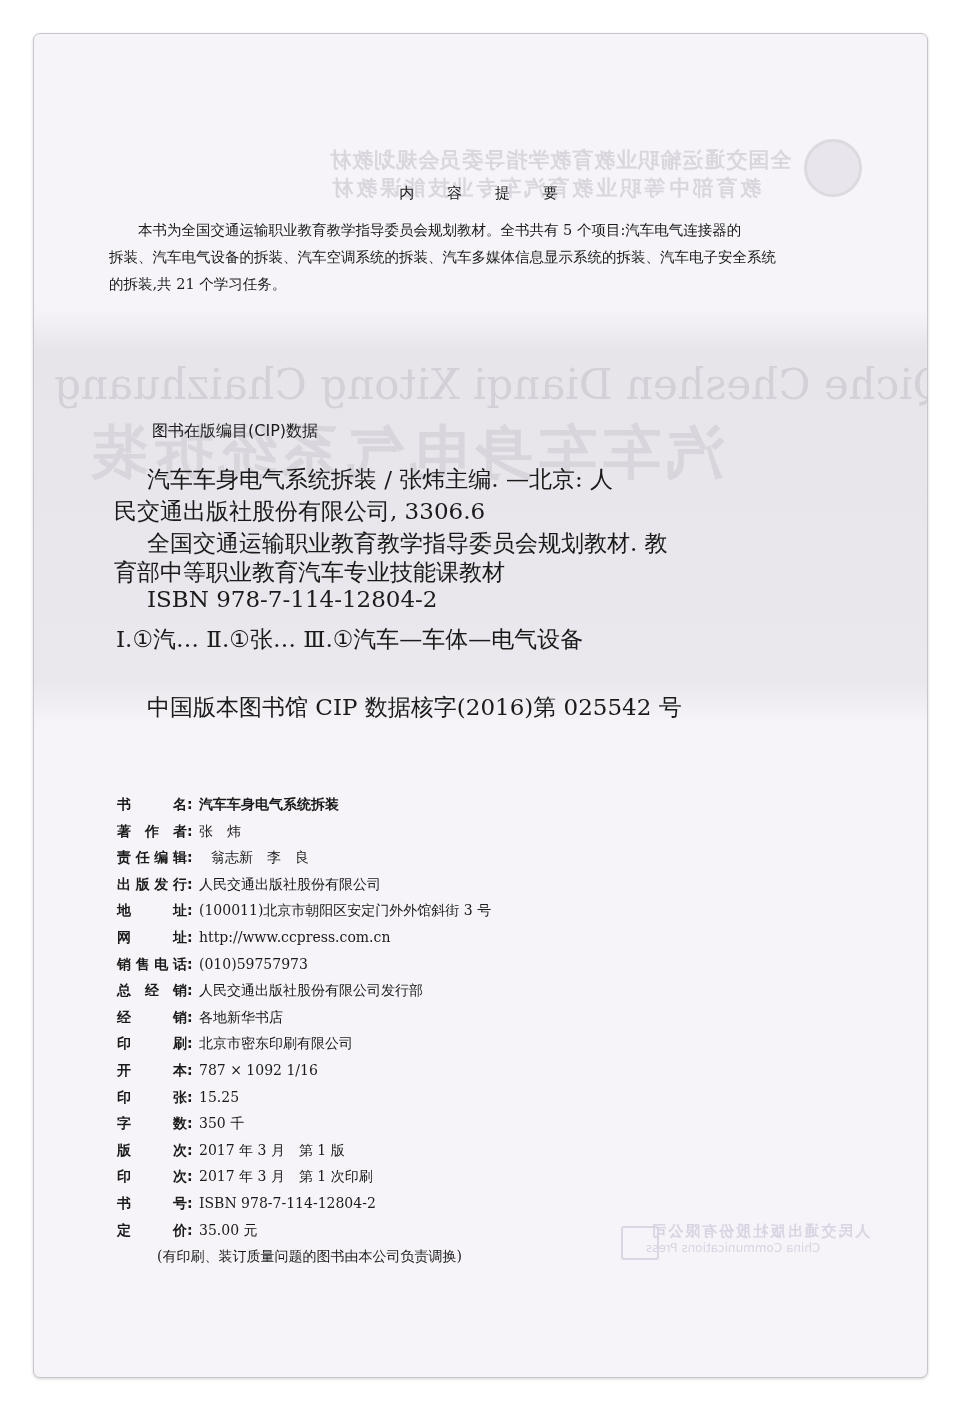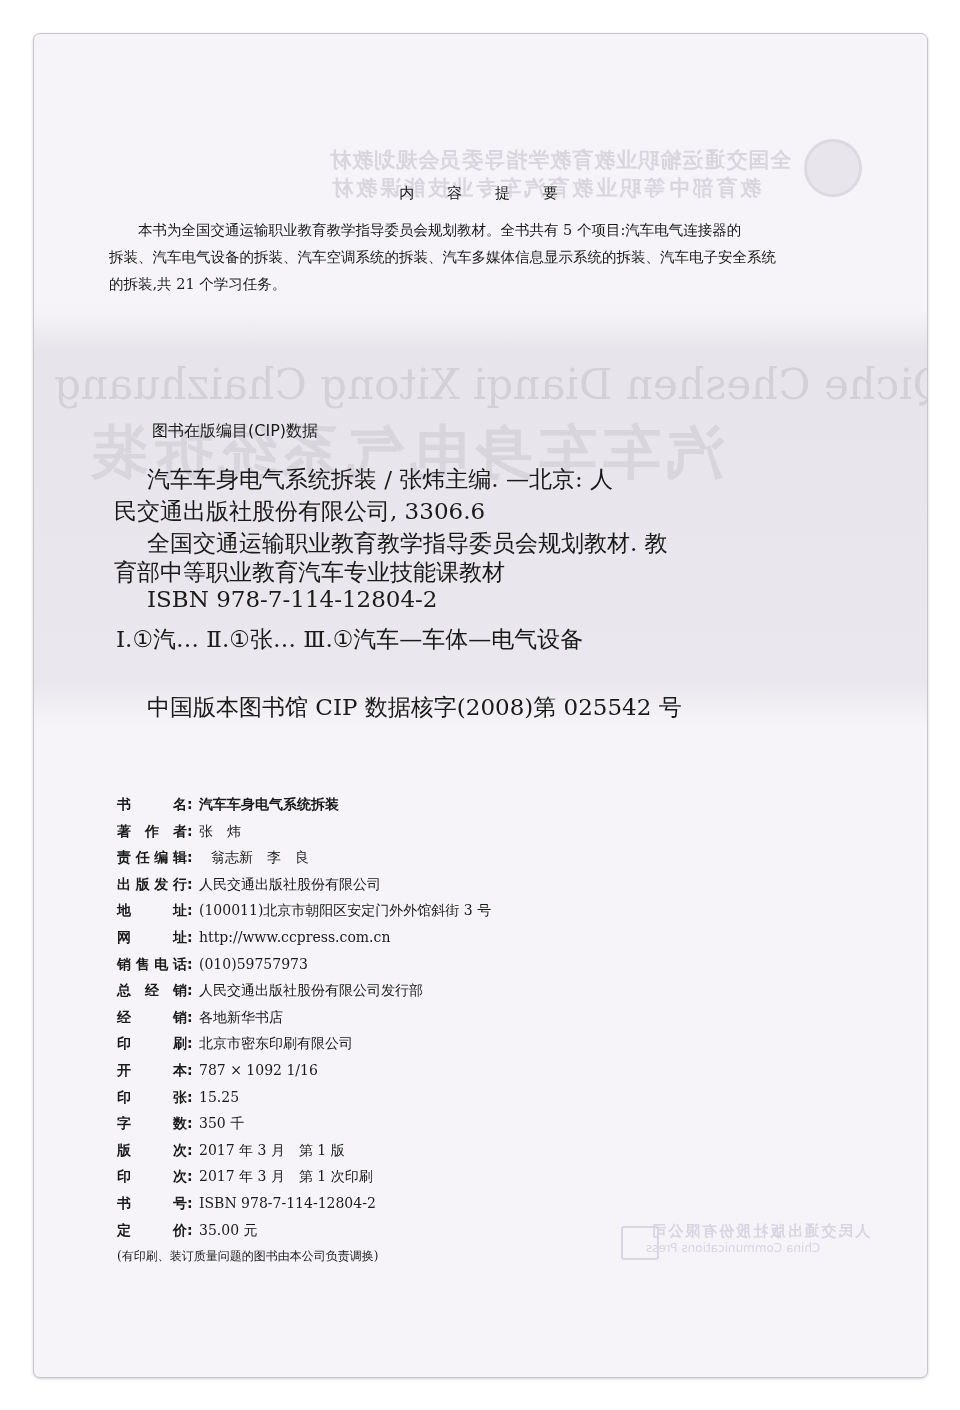--- a/index.html
+++ b/index.html
@@ -78,21 +78,21 @@
     .row { display: flex; white-space: nowrap; height: 26.6px; }
     .row .k {
       width: 70px;
       font-family: "DejaVu Sans", "Liberation Sans", sans-serif;
       font-weight: bold;
       display: flex; justify-content: space-between;
     }
     .row .k span { display: inline-block; }
     .row .colon { font-family: "DejaVu Sans", "Liberation Sans", sans-serif; font-weight: bold; width: 12px; }
     .row .v { font-family: "DejaVu Serif", "Liberation Serif", serif; }
-    .note { white-space: nowrap; font-size: 12px; }
+    .note { white-space: nowrap; font-size: 14px; margin-left: 40px; }
   </style>
 </head>
 <body>
 
 <div class="page">
 
   <div class="bleed-band"></div>
   <div class="ghost-logo-circle"></div>
   <div class="ghost ghost-series-1">全国交通运输职业教育教学指导委员会规划教材</div>
   <div class="ghost ghost-series-2">教育部中等职业教育汽车专业技能课教材</div>
@@ -110,21 +110,21 @@
     <div style="white-space:nowrap;">的拆装,共 21 个学习任务。</div>
   </div>
 
   <div class="cip-title">图书在版编目(CIP)数据</div>
   <div class="cip-line" style="left:113px;top:430px;">汽车车身电气系统拆装 / 张炜主编. —北京: 人</div>
   <div class="cip-line" style="left:80px;top:462px;">民交通出版社股份有限公司, 3306.6</div>
   <div class="cip-line" style="left:113px;top:494px;">全国交通运输职业教育教学指导委员会规划教材. 教</div>
   <div class="cip-line" style="left:80px;top:523px;">育部中等职业教育汽车专业技能课教材</div>
   <div class="cip-line" style="left:113px;top:552px;">ISBN 978-7-114-12804-2</div>
   <div class="cip-line" style="left:82px;top:590px;">Ⅰ.①汽…   Ⅱ.①张…   Ⅲ.①汽车—车体—电气设备</div>
-  <div class="cip-line" style="left:113px;top:658px;">中国版本图书馆 CIP 数据核字(2008)第 025542 号</div>
+  <div class="cip-line" style="left:113px;top:658px;">中国版本图书馆 CIP 数据核字(2016)第 025542 号</div>
 
   <div class="colophon">
     <div class="row">
       <span class="k">
           <span>书</span>
           <span>名</span>
         </span>
       <span class="colon">:</span>
       <span class="v" style="font-family:'DejaVu Sans',sans-serif;font-weight:bold;">汽车车身电气系统拆装</span>
     </div>

